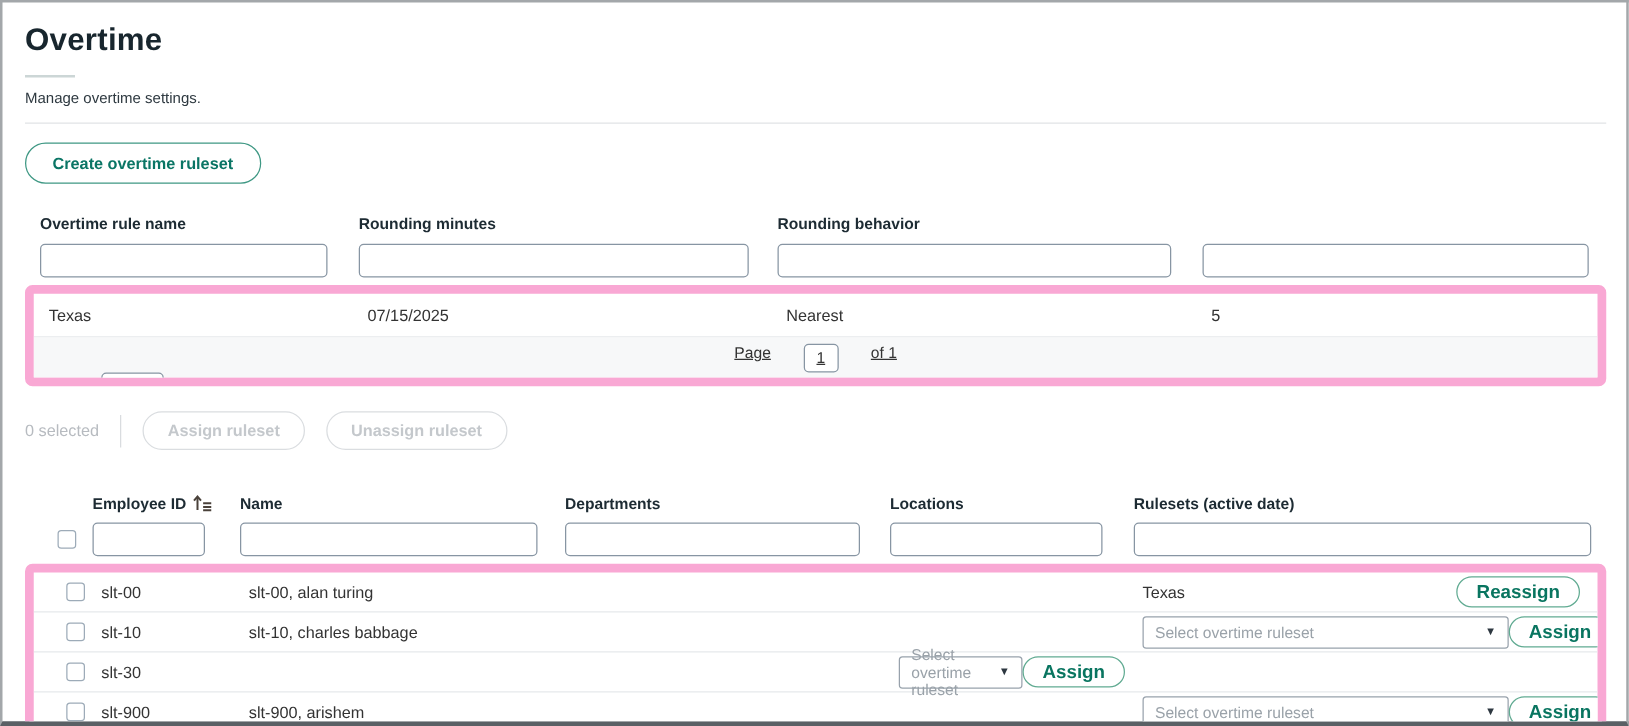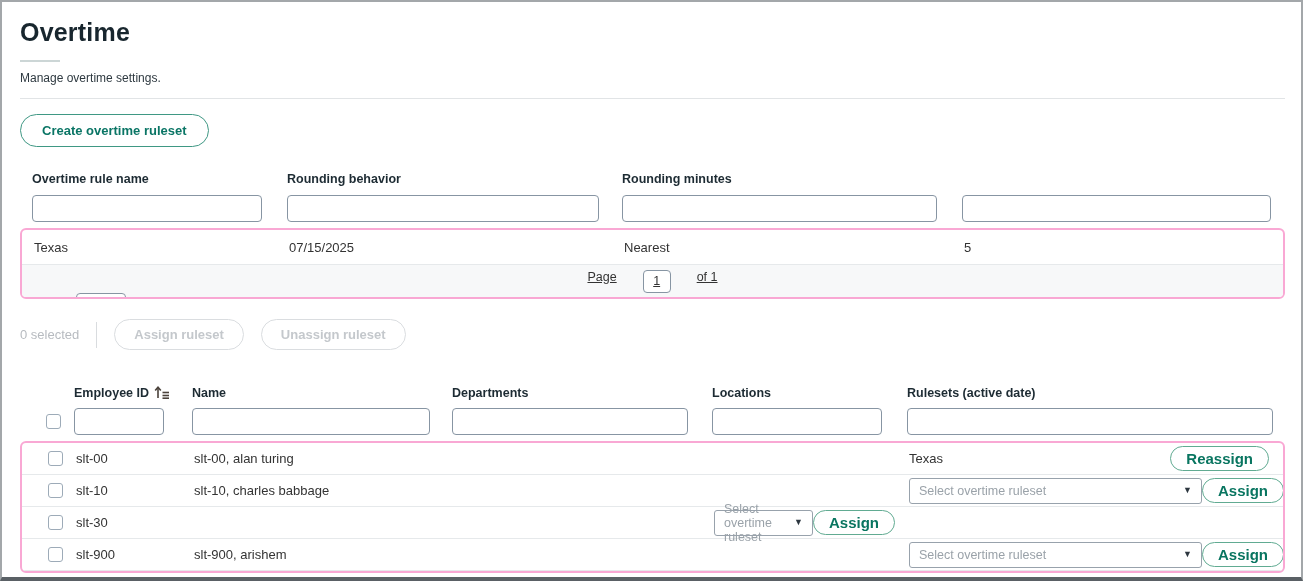--- a/index.html
+++ b/index.html
@@ -31,21 +31,21 @@
   .t1-grid { display: grid; grid-template-columns: 255px 335px 340px 1fr; align-items: center; }
   .t1-labels { margin-top: 25px; padding-left: 12px; }
   .col-label { font-size: 12.5px; font-weight: 700; color: #1d2b33; }
   .t1-filters { margin-top: 9px; padding-left: 12px; }
   .filter-input {
     height: 27px; border: 1px solid #8795a3; border-radius: 4px; background: #fff;
     font-family: inherit; font-size: 13px; padding: 0 8px; color: #333; display: block;
   }
   .w-230 { width: 230px; } .w-312 { width: 312px; } .w-315 { width: 315px; } .w-last1 { width: calc(100% - 14px); }
   
-  .card { margin-top: 6px; border: 2px solid #f9a8d4; border-radius: 6px; background: #fff; overflow: hidden; }
+  .card { margin-top: 6px; border: 7px solid #f9a8d4; border-radius: 6px; background: #fff; overflow: hidden; }
   .t1-row { height: 35px; border-bottom: 1px solid #e6e9eb; font-size: 13px; color: #333; padding-left: 12px; }
   
   .pagination { height: 32px; background: #f7f8f9; display: flex; align-items: center; padding: 0 14px; font-size: 12.5px; color: #333; }
   .pag-left, .pag-right { flex: 1; display: flex; align-items: center; gap: 9px; margin-top: 48px; }
   .pag-right { justify-content: center; }
   .pag-center { display: flex; align-items: flex-start; gap: 26px; text-decoration: underline; }
   .mini-select {
     border: 1px solid #8795a3; border-radius: 4px; background: #fff; height: 24px;
     display: inline-flex; align-items: center; gap: 9px; padding: 0 8px; font-size: 12.5px; cursor: pointer; text-align: center;
   }
@@ -84,22 +84,22 @@
 <h1 class="page-title">Overtime</h1>
 <div class="title-rule"></div>
 <div class="subtitle">Manage overtime settings.</div>
 <hr class="full-rule">
 
 <button class="pill-btn btn-create">Create overtime ruleset</button>
 
 
 <div class="t1-grid t1-labels">
   <div class="col-label">Overtime rule name</div>
+  <div class="col-label">Rounding minutes</div>
   <div class="col-label">Rounding behavior</div>
-  <div class="col-label">Rounding minutes</div>
 </div>
 <div class="t1-grid t1-filters">
   <div>
       <input class="filter-input w-230" style="">
     </div>
   <div>
       <input class="filter-input w-312" style="">
     </div>
   <div>
       <input class="filter-input w-315" style="">

